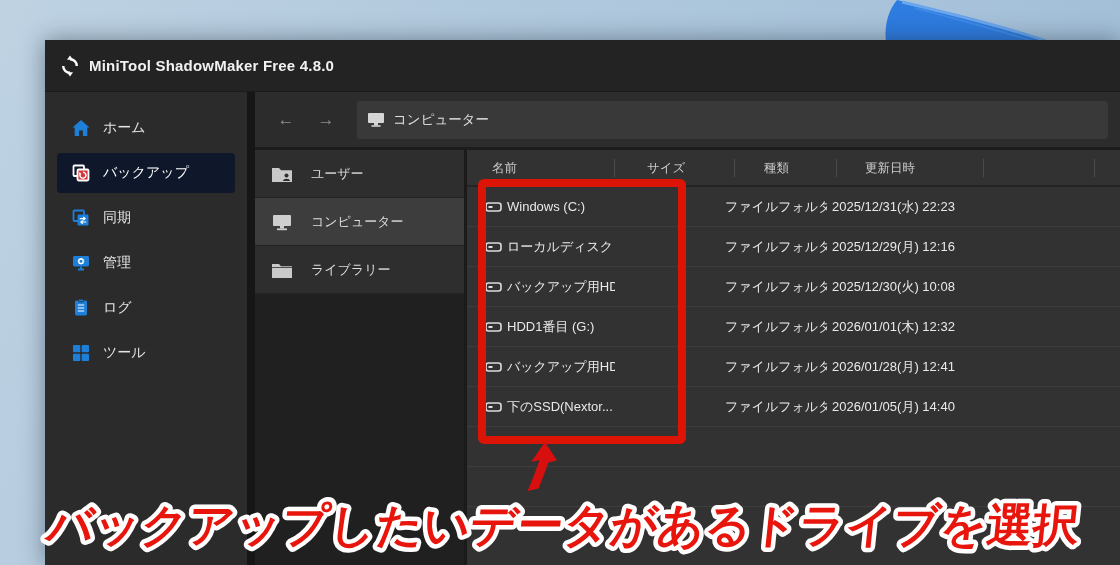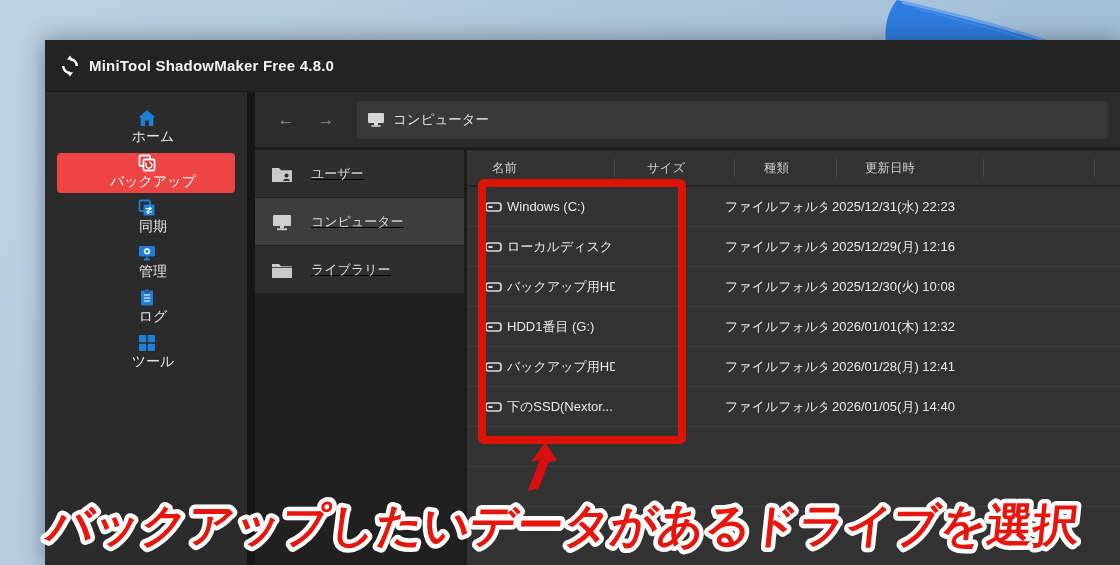--- a/index.html
+++ b/index.html
@@ -17,45 +17,45 @@
   .titlebar { height:52px; background:#232324; display:flex; align-items:center;
               padding-left:14px; flex:0 0 auto; border-bottom:1px solid #1b1b1b; }
   .titlebar .logo { width:22px; height:22px; margin-right:8px; }
   .titlebar .title { color:#f2f2f2; font-size:15px; font-weight:bold; letter-spacing:.2px; }
 
   .winbody { flex:1; display:flex; min-height:0; }
 
   
   .sidebar { width:202px; background:#2b2b2c; padding-top:12px; flex:0 0 auto; }
   .side-item { height:40px; margin:4px 12px 5px 12px; border-radius:4px;
-               display:flex; align-items:center; padding-left:14px; cursor:pointer;flex-direction:column; }
+               display:flex; align-items:center; padding-left:14px; cursor:pointer; }
   .side-item .sicon { width:20px; height:20px; margin-right:12px; flex:0 0 auto; }
   .side-item .slabel { color:#e4e4e4; font-size:14px; }
-  .side-item.active { background:#ef4444; }
+  .side-item.active { background:#0f172a; }
   .side-item.active .slabel { color:#fff; }
 
   .vdivider { width:8px; background:#161617; flex:0 0 auto; }
 
   
   .main { flex:1; display:flex; flex-direction:column; min-width:0; }
   .navbar { height:58px; background:#2c2c2d; border-bottom:3px solid #1c1c1d;
             display:flex; align-items:center; padding:0 12px 0 16px; flex:0 0 auto; }
   .nav-arrow { width:30px; text-align:center; color:#8f8f8f; font-size:17px; cursor:pointer; }
   .nav-arrow.fwd { margin-left:10px; margin-right:16px; }
   .addressbox { flex:1; height:38px; background:#39393a; border-radius:3px;
                 display:flex; align-items:center; padding-left:10px; }
   .addressbox .aicon { width:18px; height:16px; margin-right:8px; }
   .addressbox .atext { color:#e2e2e2; font-size:13.5px; }
 
   .content { flex:1; display:flex; min-height:0; }
 
   
   .leftpanel { width:212px; background:#202021; flex:0 0 auto; border-right:3px solid #1a1a1b; }
   .lp-item { height:48px; background:#2e2e2f; border-bottom:1px solid #232324;
-             display:flex; align-items:center; padding-left:16px; cursor:pointer;text-decoration:underline; }
+             display:flex; align-items:center; padding-left:16px; cursor:pointer; }
   .lp-item.selected { background:#3d3d3e; }
   .lp-item .licon { width:22px; height:18px; margin-right:18px; flex:0 0 auto; }
   .lp-item .llabel { color:#dedede; font-size:13px; }
 
   
   .table { flex:1; background:#323233; display:flex; flex-direction:column; min-width:0; }
   .thead { height:37px; display:flex; align-items:center; border-bottom:2px solid #242425;
            flex:0 0 auto;gap:20px; }
   .th { color:#cccccc; font-size:12.5px; border-right:1px solid #4a4a4b; height:18px;
         line-height:18px; cursor:pointer; }

